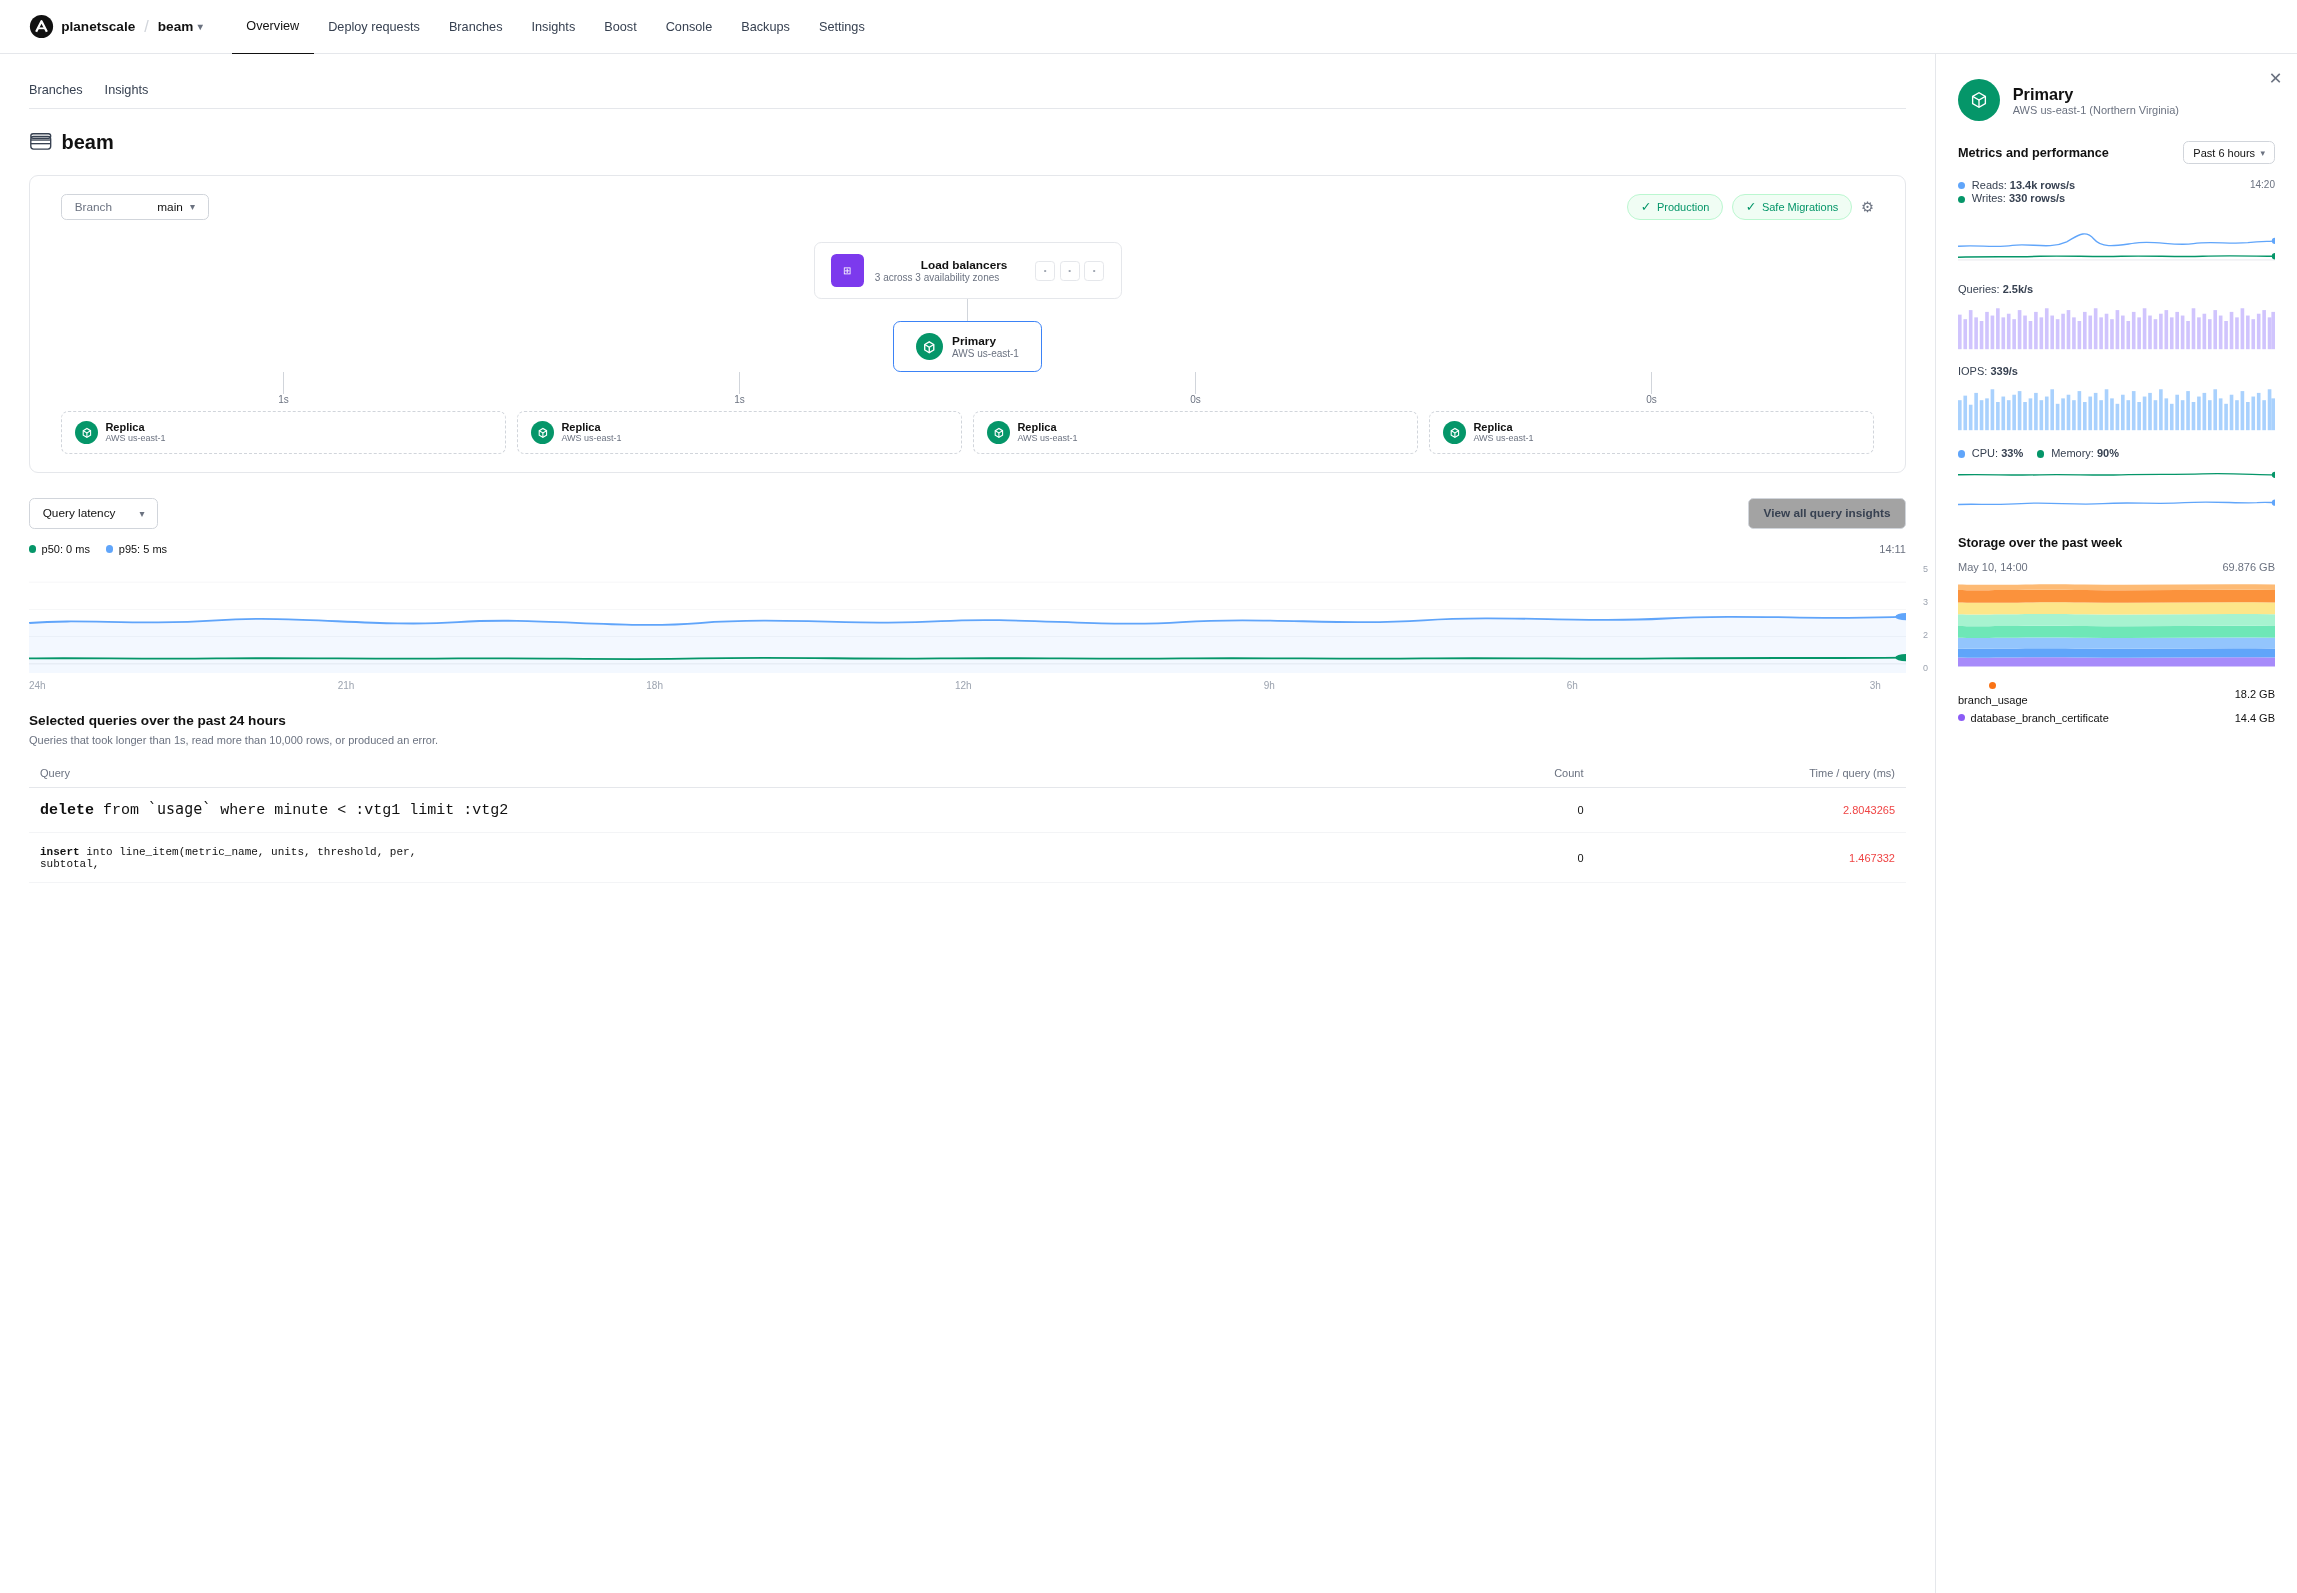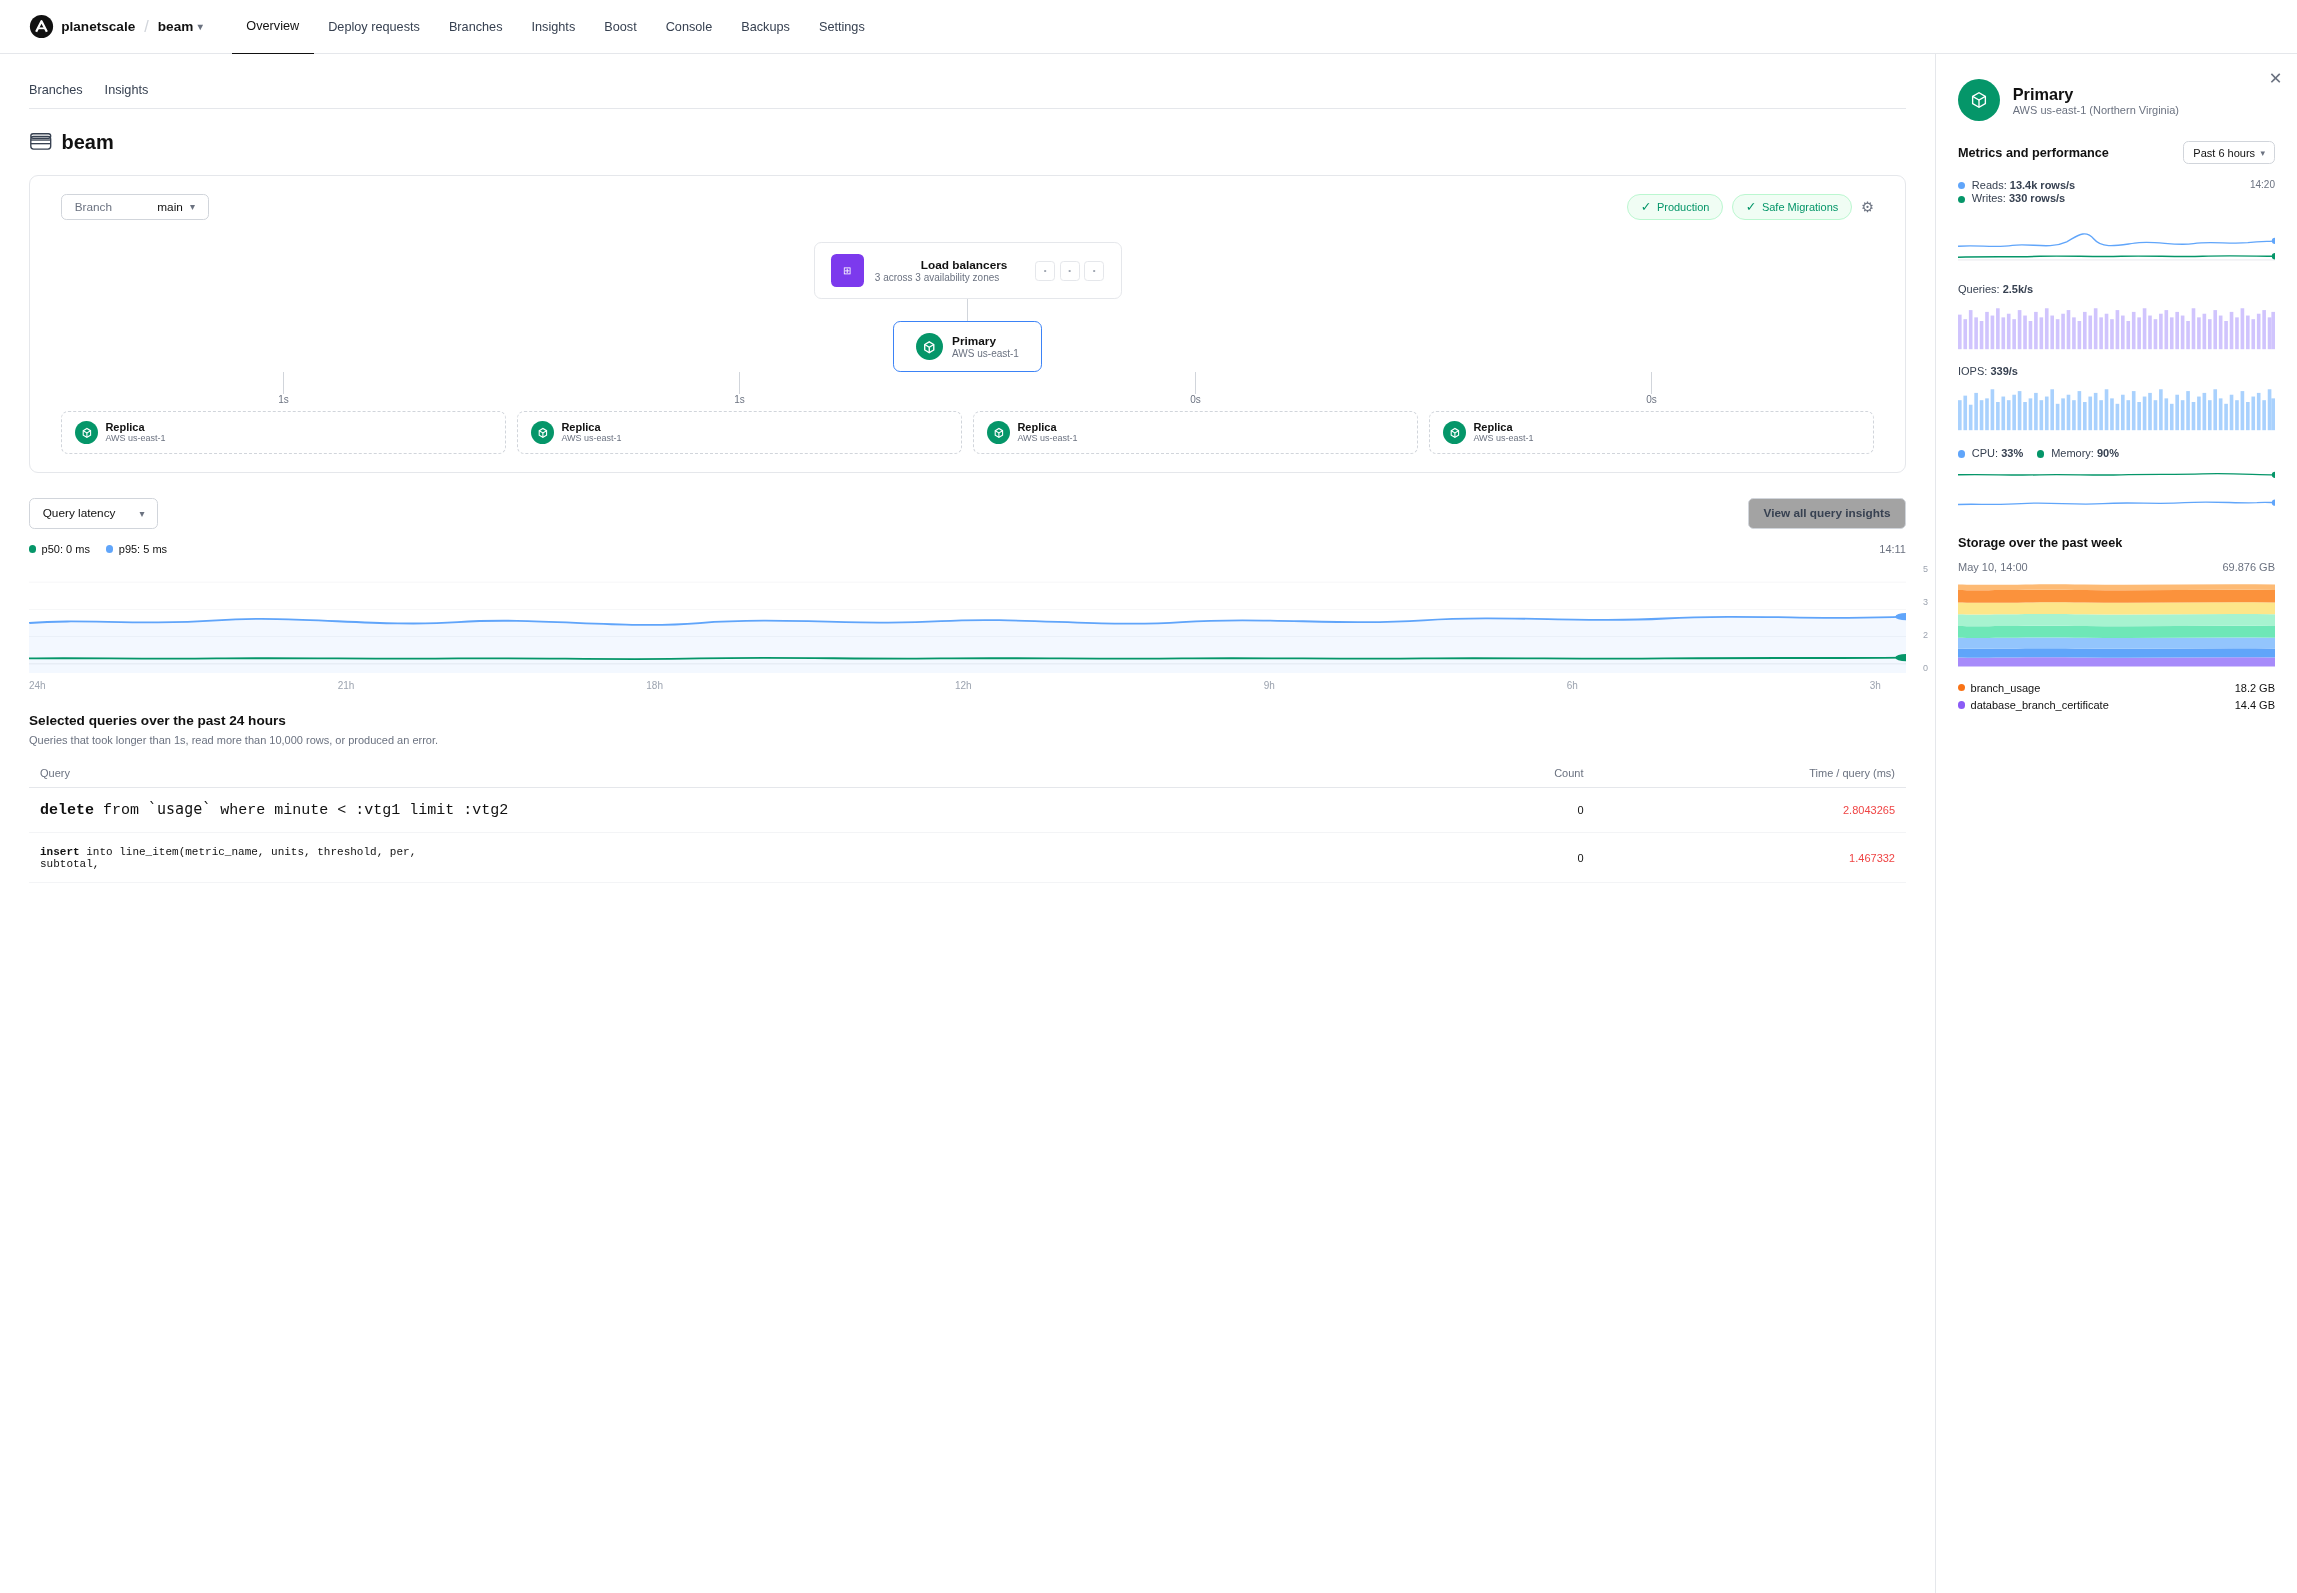--- a/index.html
+++ b/index.html
@@ -502,21 +502,21 @@
         <path d="M0,50 C30,51 70,49 140,50 C210,51 280,49 350,50 L350,37 C280,36 210,38 140,37 C70,36 30,38 0,37 Z" fill="#a7f3d0"></path>
 
         <path d="M0,37 C30,38 70,36 140,37 C210,38 280,36 350,37 L350,24 C280,23 210,25 140,24 C70,23 30,25 0,24 Z" fill="#fde68a"></path>
 
         <path d="M0,24 C30,25 70,23 140,24 C210,25 280,23 350,24 L350,10 C280,9 210,11 140,10 C70,9 30,11 0,10 Z" fill="#fb923c"></path>
 
         <path d="M0,10 C30,11 70,9 140,10 C210,11 280,9 350,10 L350,4 C280,3 210,5 140,4 C70,3 30,5 0,4 Z" fill="#fdba74"></path>
       </svg>
       <div>
         <div style="display:flex;align-items:center;justify-content:space-between;font-size:11px;margin-bottom:5.4px;">
-          <div style="display:flex;align-items:center;gap:5.4px;">
+          <div style="display:flex;align-items:center;gap:5.4px;flex-direction:column;">
             <span style="width:7.2px;height:7.2px;border-radius:50%;background:#f97316;display:inline-block;"></span>
             <span>branch_usage</span>
           </div>
           <span>18.2 GB</span>
         </div>
         <div style="display:flex;align-items:center;justify-content:space-between;font-size:11px;">
           <div style="display:flex;align-items:center;gap:5.4px;">
             <span style="width:7.2px;height:7.2px;border-radius:50%;background:#8b5cf6;display:inline-block;"></span>
             <span>database_branch_certificate</span>
           </div>

